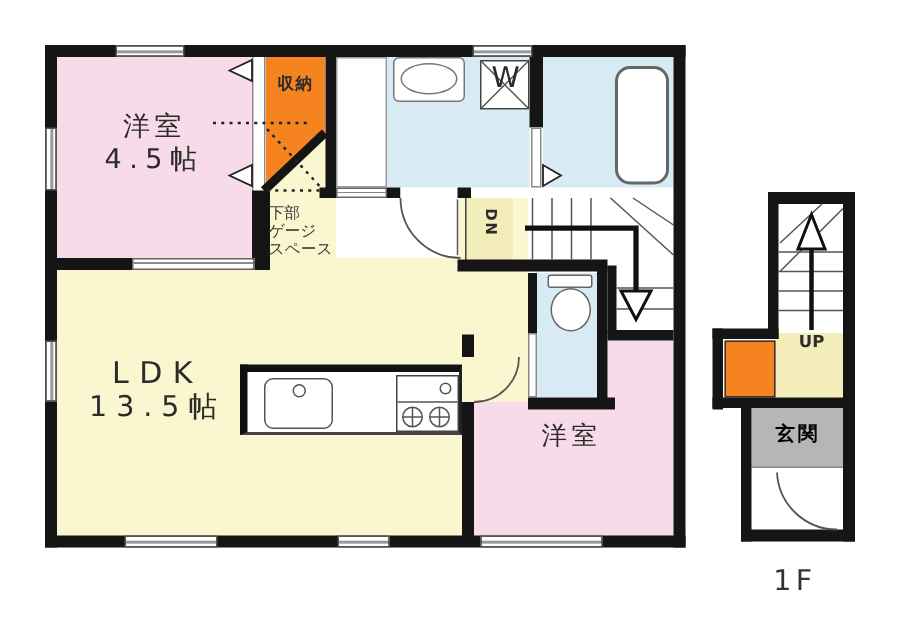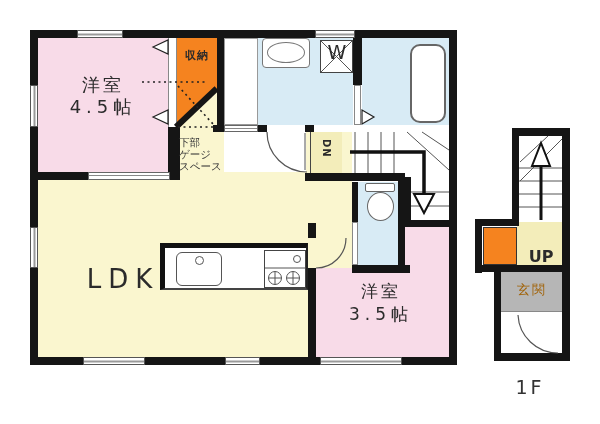--- a/index.html
+++ b/index.html
@@ -148,33 +148,33 @@
       <circle cx="275" cy="278" r="6.5"></circle>
       <path d="M268.5 278 H281.5 M275 271.5 V284.5"></path>
       <circle cx="293" cy="278" r="6.5"></circle>
       <path d="M286.5 278 H299.5 M293 271.5 V284.5"></path>
     </g>
   </svg>
 
   <div class="txt ctr" style="left:48px;top:76px;width:110px;font-size:18px;letter-spacing:3px;">洋室</div>
   <div class="txt ctr" style="left:38px;top:98px;width:130px;font-size:18px;letter-spacing:5px;text-align:center;">4.5帖</div>
 
-  <div class="txt ctr" style="left:48px;top:238px;width:150px;font-size:26px;letter-spacing:7px;margin-top:28px;">LDK</div>
+  <div class="txt ctr" style="left:30px;top:238px;width:150px;font-size:20px;letter-spacing:7px;">LDK</div>
+  <div class="txt ctr" style="left:20px;top:262px;width:170px;font-size:19px;letter-spacing:6px;">13.5帖</div>
 
   <div class="txt ctr" style="left:326px;top:283px;width:110px;font-size:17px;letter-spacing:3px;">洋室</div>
-  <div class="txt ctr" style="left:316px;top:306px;width:130px;font-size:17px;letter-spacing:5px;">3.5帖</div>
 
   <div class="txt ctr" style="left:176px;top:50px;width:42px;font-size:11px;letter-spacing:1px;font-weight:bold;">収納</div>
 
   <div class="txt" style="left:179px;top:137px;font-size:10.5px;color:#3a3a3a;">下部</div>
   <div class="txt" style="left:179px;top:149px;font-size:10.5px;color:#3a3a3a;">ゲージ</div>
   <div class="txt" style="left:179px;top:161px;font-size:10.5px;color:#3a3a3a;">スペース</div>
 
   <div class="txt ctr" style="left:308px;top:143px;width:36px;font-size:10px;font-weight:bold;transform:rotate(90deg);letter-spacing:1px;">DN</div>
 
   <div class="txt ctr" style="left:322px;top:43px;width:30px;font-size:19px;">W</div>
 
   <div class="txt ctr" style="left:500px;top:378px;width:60px;font-size:19px;letter-spacing:3px;color:#333;">1F</div>
 
-  <div class="txt ctr" style="left:526px;top:222px;width:30px;font-size:16px;font-weight:bold;margin-top:27px;">UP</div>
-  <div class="txt ctr" style="left:501px;top:283px;width:62px;font-size:13px;letter-spacing:2px;color:#a16207;font-weight:normal;">玄関</div>
+  <div class="txt ctr" style="left:526px;top:222px;width:30px;font-size:11px;font-weight:bold;">UP</div>
+  <div class="txt ctr" style="left:501px;top:283px;width:62px;font-size:13px;letter-spacing:2px;color:#000000;font-weight:bold;">玄関</div>
 
 </div>
 
 </body></html>

